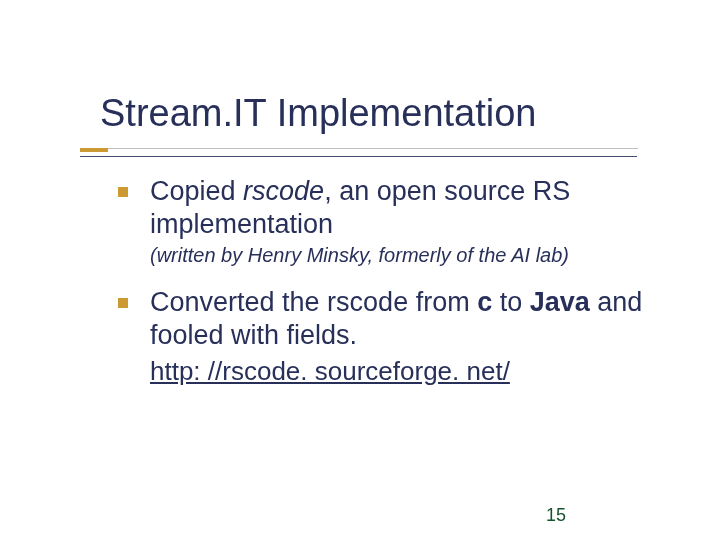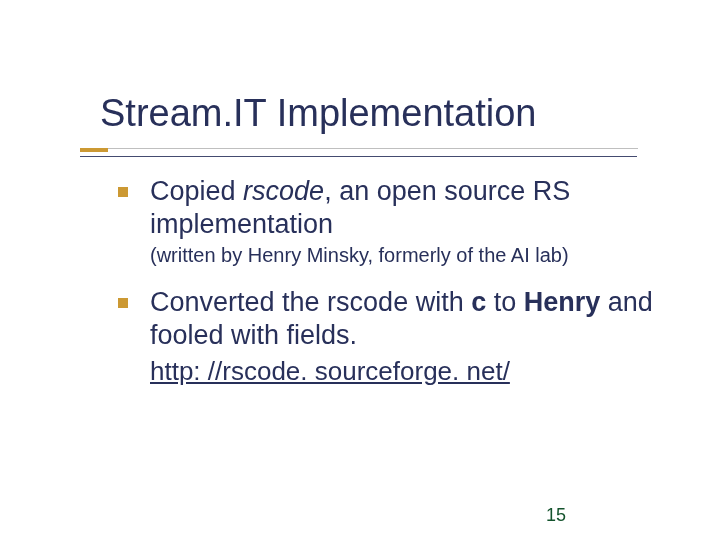--- a/index.html
+++ b/index.html
@@ -71,20 +71,21 @@
   }
   .item-text {
     margin-left: 32px;
     font-size: 27px;
     line-height: 1.22;
     color: #28305a;
   }
   .subtext {
     margin-left: 32px;
     font-size: 20px;
+    font-style: italic;
     color: #28305a;
     line-height: 1.25;
     margin-top: 2px;
     margin-bottom: 18px;
   }
   .ital { font-style: italic; }
   .bold { font-weight: bold; }
   .link-row {
     margin-left: 32px;
   }
@@ -119,21 +120,21 @@
       <div class="bullet"></div>
       <div class="item-text">
         <span>Copied </span><span class="ital">rscode</span><span>, an open source RS implementation</span>
       </div>
       <div class="subtext">(written by Henry Minsky, formerly of the AI lab)</div>
     </div>
 
     <div class="item">
       <div class="bullet"></div>
       <div class="item-text">
-        <span>Converted the rscode with </span><span class="bold">c</span><span> to </span><span class="bold">Henry</span><span> and fooled with fields.</span>
+        <span>Converted the rscode from </span><span class="bold">c</span><span> to </span><span class="bold">Java</span><span> and fooled with fields.</span>
       </div>
     </div>
 
 
     <div class="link-row">
       <a class="link" href="#">http: //rscode. sourceforge. net/</a>
     </div>
 
   </div>
 

